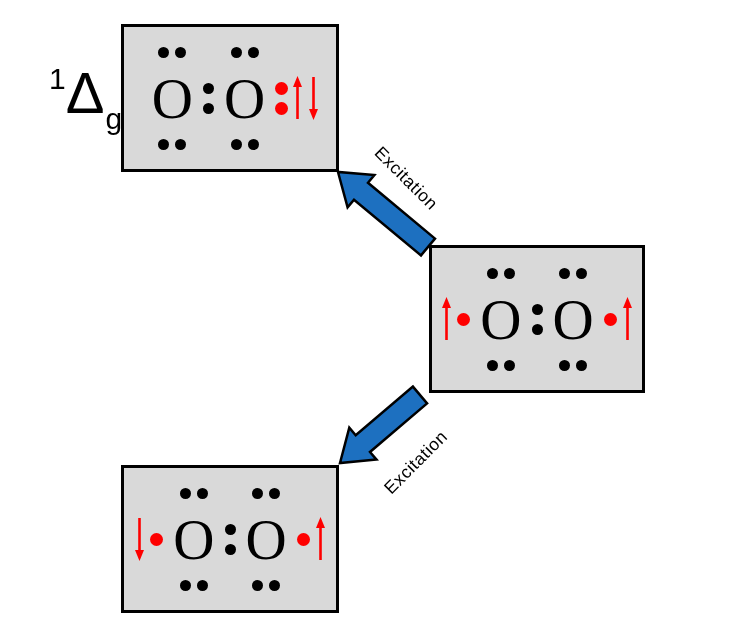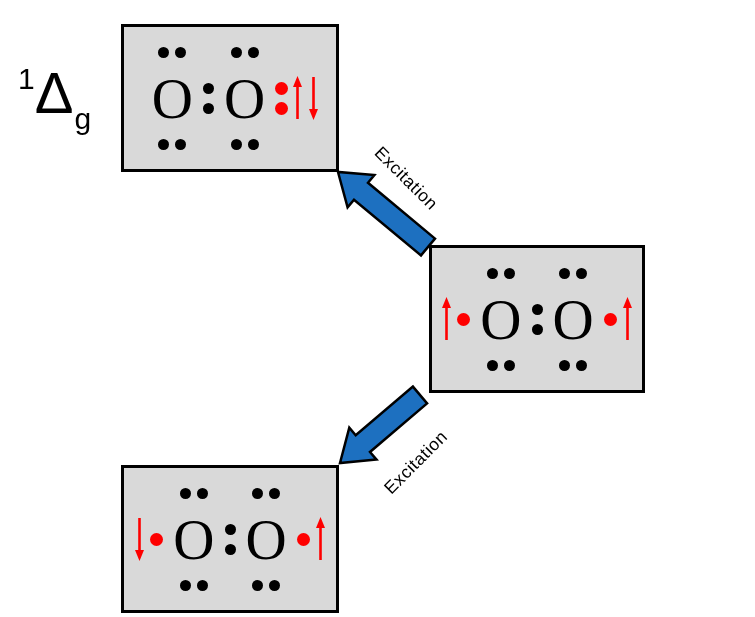--- a/index.html
+++ b/index.html
@@ -38,21 +38,21 @@
   }
   .bond-pair { display:flex; flex-direction:column; gap:9px; }
 
   .side-electrons { display:flex; align-items:center; gap:4px; }
   .paired-electrons { display:flex; align-items:center; gap:3px; }
   .red-dot { width:13px; height:13px; border-radius:50%; background:#fe0000; }
   .red-stack { display:flex; flex-direction:column; gap:7px; }
   .spin { display:block; }
 
   
-  .term { position:absolute; white-space:nowrap; line-height:1; }
+  .term { position:absolute; white-space:nowrap; line-height:1;margin-left:31px; }
   .tsym  { font-size:58px; }
   .tsup  { font-size:30px; vertical-align:24px; }
   .tsub  { font-size:30px; vertical-align:-16px; margin-left:1px; }
   .tsup2 { font-size:32px; vertical-align:22px; margin-left:4px; }
   #term-delta      { left:18px;  top:64px;  }
   #term-triplet    { left:653px; top:284px; }
   #term-sigma-plus { left:13px;  top:506px; }
 
   
   #arrow-overlay { position:absolute; left:0; top:0; }

